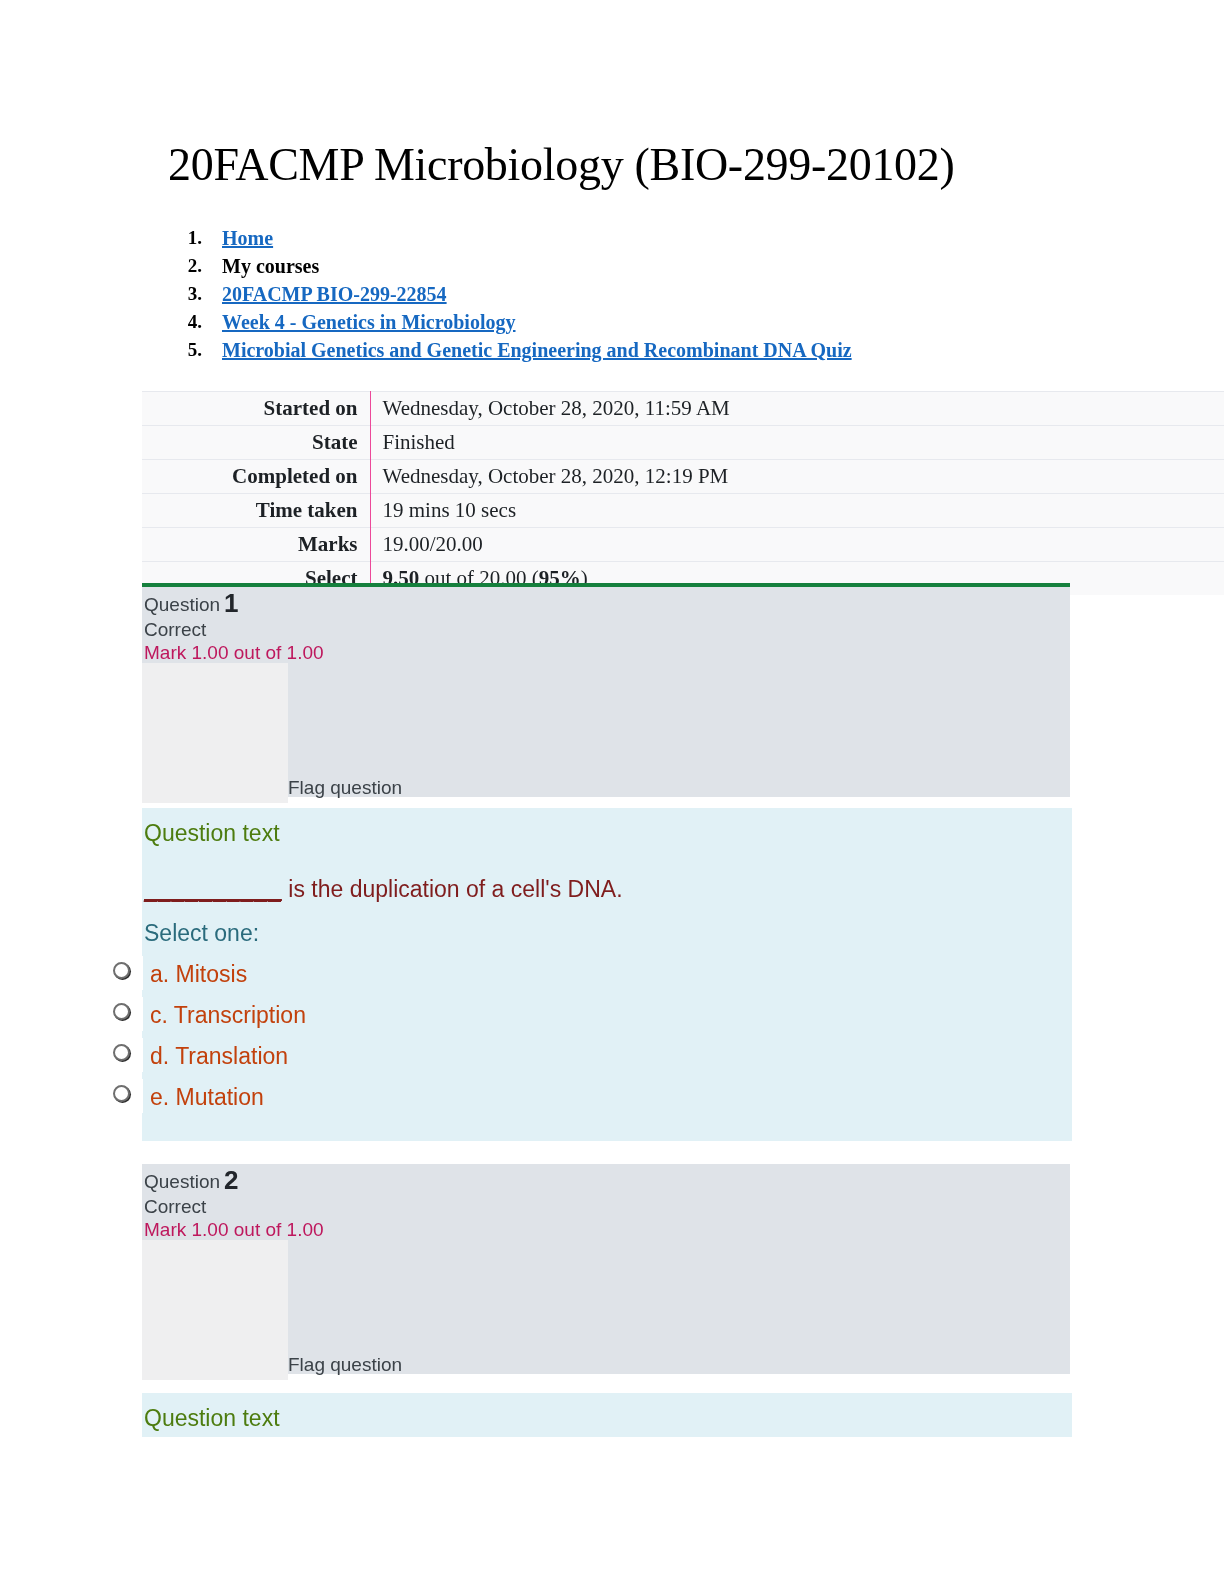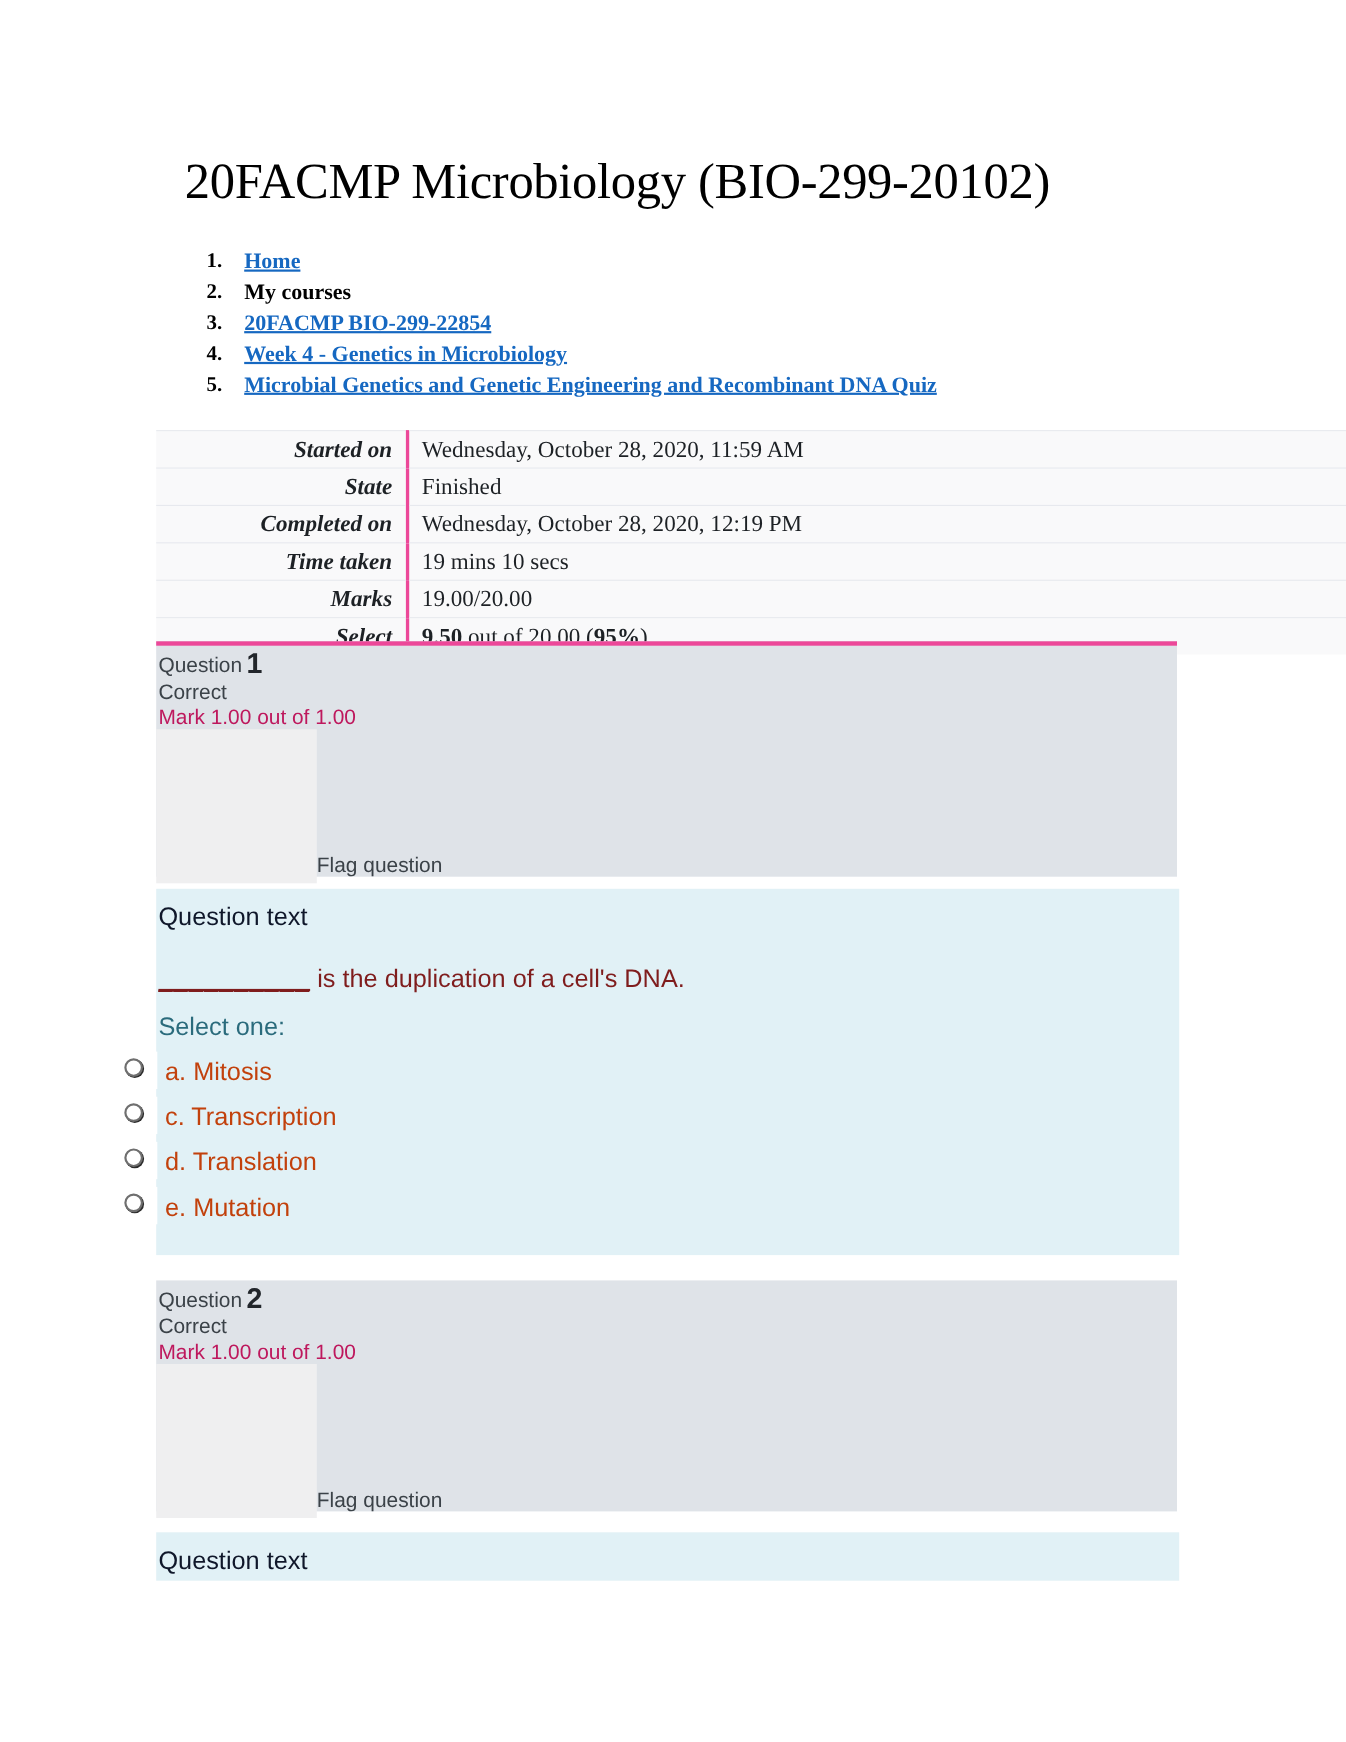--- a/index.html
+++ b/index.html
@@ -85,37 +85,36 @@
     padding: 4px 0;
     height: 32px;
     vertical-align: middle;
     color: #1d2125;
   }
   .summary-table td.k {
     width: 228px;
     text-align: right;
     font-weight: bold;
     padding-right: 12px;
-    border-right: 3px solid #ec4899;
-    font-style: italic;
+    border-right: 1px solid #ec4899;
   }
   .summary-table td.v {
     padding-left: 12px;
     text-align: left;
   }
   .summary-table tr:last-child td { border-bottom: none; }
   .grade-strong { font-weight: bold; }
 
   
   .qblock {
     position: absolute;
     left: 142px;
     width: 928px;
     background: #dfe3e8;
-    border-top: 4px solid #ec4899;
+    border-top: 4px solid #15803d;
   }
   .qblock.no-rule { border-top: none; }
   .qblock .qhead {
     position: relative;
     padding: 10px 0 0 0;
     height: 210px;
   }
   .qnum {
     position: absolute;
     left: 2px; top: 4px;
@@ -161,21 +160,21 @@
 
   
   .qtext-area {
     position: absolute;
     left: 142px;
     width: 930px;
     background: #e1f1f6;
   }
   .qtext-label {
     font-size: 23px;
-    color: #0f172a;
+    color: #4d7c0f;
     line-height: 30px;
     padding: 10px 0 0 2px;
   }
   .qtext-body {
     font-size: 23px;
     color: #7f1d1d;
     line-height: 30px;
     padding: 26px 0 0 2px;
   }
   .blankline { text-decoration: underline; letter-spacing: 1px; }

